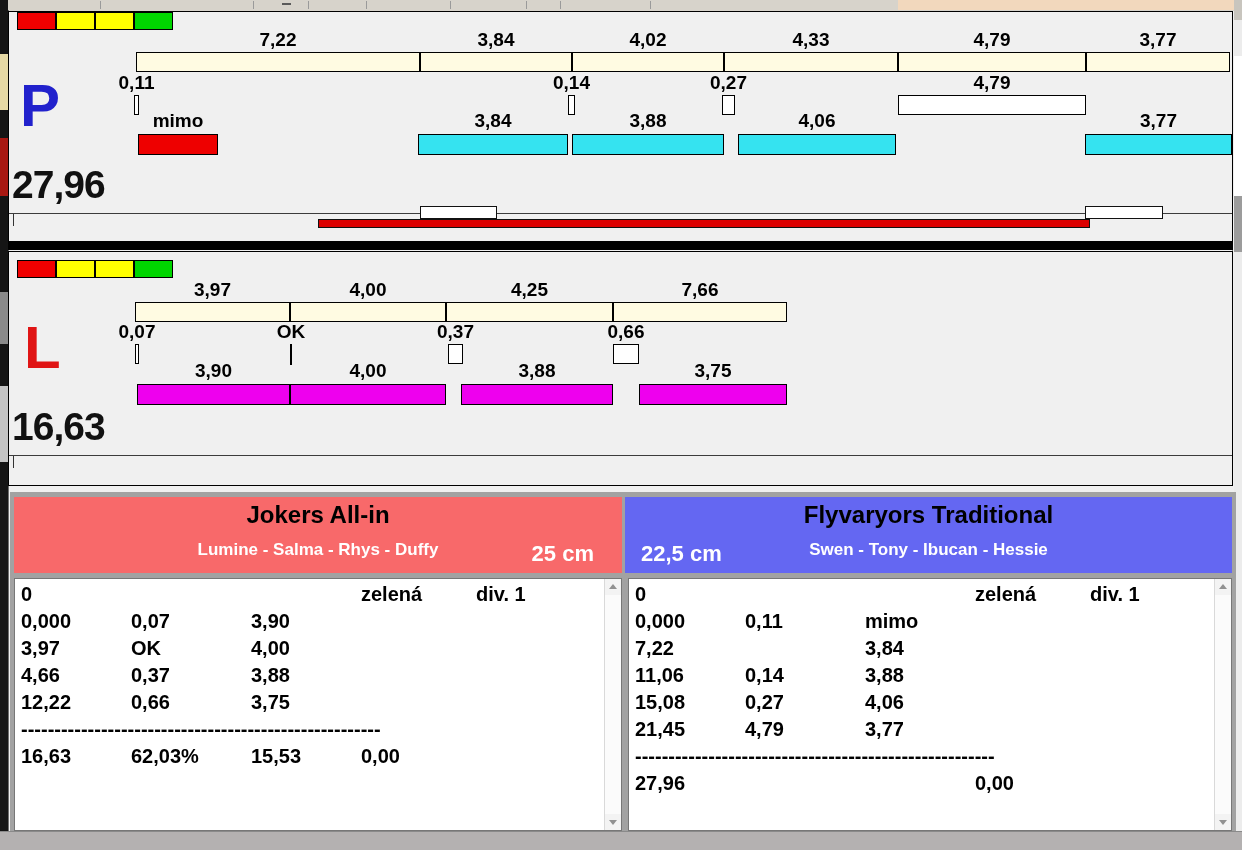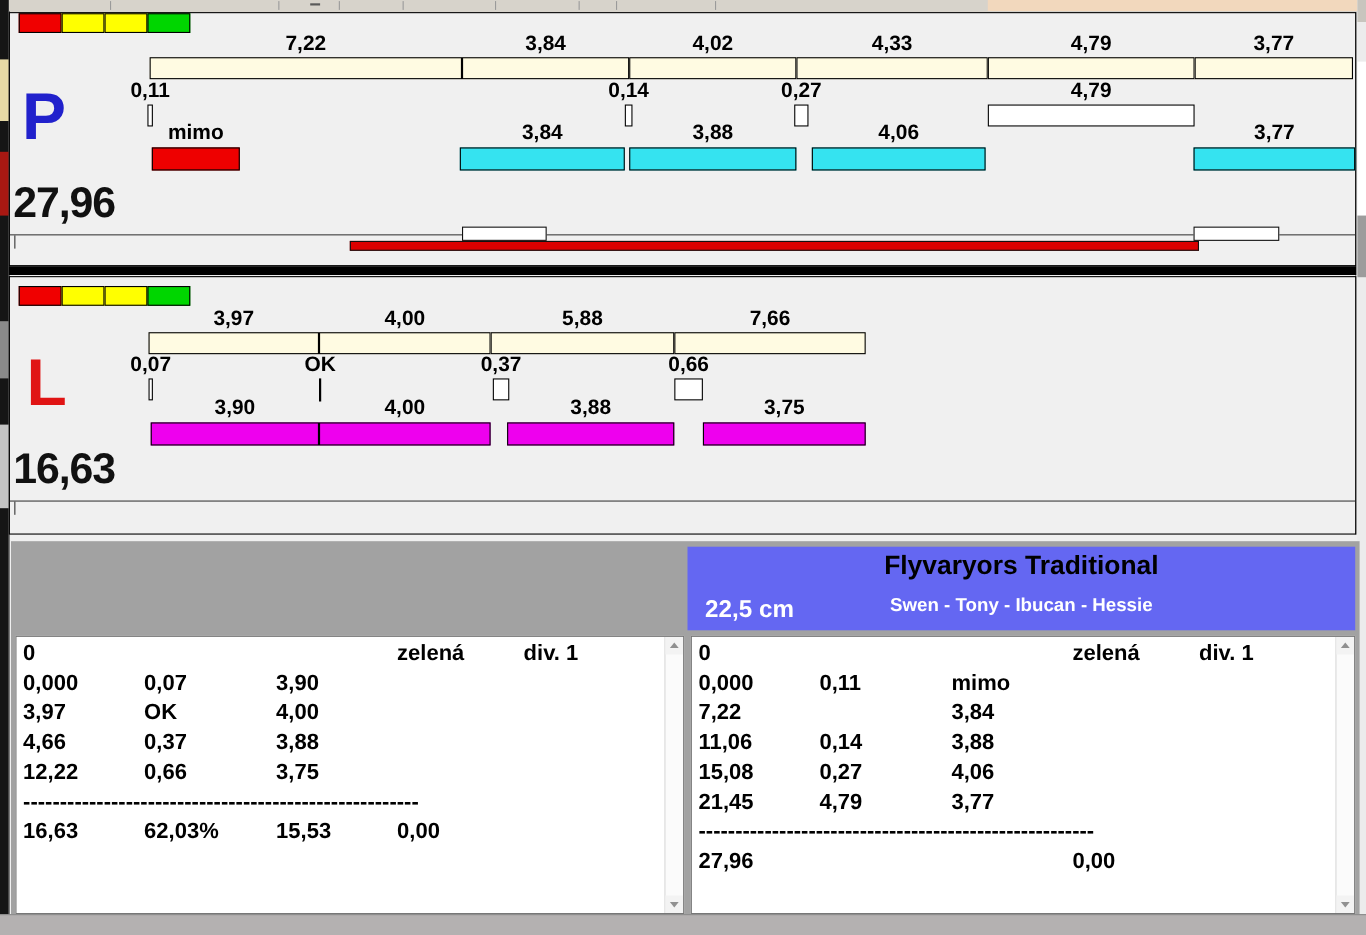--- a/index.html
+++ b/index.html
@@ -146,21 +146,21 @@
       <div class="abs stripitem" style="left: 1085px; top: 206px; width: 78px; height: 13px; background: rgb(255, 255, 255); border: 1px solid rgb(17, 17, 17);"></div>
       <div class="abs stripitem" style="left: 318px; top: 219px; width: 772px; height: 9px; background: rgb(220, 0, 0); border: 1px solid rgb(17, 17, 17);"></div>
       <div class="abs light" style="left: 17px; top: 260px; background: rgb(240, 0, 0);"></div>
       <div class="abs light" style="left: 56px; top: 260px; background: rgb(255, 255, 0);"></div>
       <div class="abs light" style="left: 95px; top: 260px; background: rgb(255, 255, 0);"></div>
       <div class="abs light" style="left: 134px; top: 260px; background: rgb(0, 214, 0);"></div>
       <div class="abs lbl" style="left: 212.5px; top: 280px;">3,97</div>
       <div class="abs segbar" style="left: 135px; top: 302px; width: 155px;"></div>
       <div class="abs lbl" style="left: 368px; top: 280px;">4,00</div>
       <div class="abs segbar" style="left: 290px; top: 302px; width: 156px;"></div>
-      <div class="abs lbl" style="left: 529.5px; top: 280px;">5,88</div>
+      <div class="abs lbl" style="left: 529.5px; top: 280px;">4,25</div>
       <div class="abs segbar" style="left: 446px; top: 302px; width: 167px;"></div>
       <div class="abs lbl" style="left: 700px; top: 280px;">7,66</div>
       <div class="abs segbar" style="left: 613px; top: 302px; width: 174px;"></div>
       <div class="abs lbl" style="left: 137px; top: 322px;">0,07</div>
       <div class="abs tickbox" style="left: 135px; top: 344px; width: 4px;"></div>
       <div class="abs lbl" style="left: 291px; top: 322px;">OK</div>
       <div class="abs tickline" style="left: 290px; top: 344px; width: 2px;"></div>
       <div class="abs lbl" style="left: 455.5px; top: 322px;">0,37</div>
       <div class="abs tickbox" style="left: 448px; top: 344px; width: 15px;"></div>
       <div class="abs lbl" style="left: 626px; top: 322px;">0,66</div>
@@ -169,20 +169,25 @@
       <div class="abs databar" style="left: 137px; top: 384px; width: 153px; background: rgb(238, 0, 238);"></div>
       <div class="abs lbl" style="left: 368px; top: 361px;">4,00</div>
       <div class="abs databar" style="left: 290px; top: 384px; width: 156px; background: rgb(238, 0, 238);"></div>
       <div class="abs lbl" style="left: 537px; top: 361px;">3,88</div>
       <div class="abs databar" style="left: 461px; top: 384px; width: 152px; background: rgb(238, 0, 238);"></div>
       <div class="abs lbl" style="left: 713px; top: 361px;">3,75</div>
       <div class="abs databar" style="left: 639px; top: 384px; width: 148px; background: rgb(238, 0, 238);"></div>
     </div>
 
   <div class="abs footer-frame"></div>
+  <div class="abs team-header left" id="hdr0" style="background: rgb(248, 105, 106);">
+    <div class="team-title">Jokers All-in</div>
+    <div class="team-players">Lumine - Salma - Rhys - Duffy</div>
+    <div class="team-distance r">25 cm</div>
+  </div>
   <div class="abs team-header right" id="hdr1" style="background: rgb(100, 103, 242);">
     <div class="team-title">Flyvaryors Traditional</div>
     <div class="team-players">Swen - Tony - Ibucan - Hessie</div>
     <div class="team-distance l">22,5 cm</div>
   </div>
 
   <div class="abs scoretable left" id="table0">
     <div class="scrollbar">
       <div class="sb-btn up"></div>
       <div class="sb-btn down"></div>

